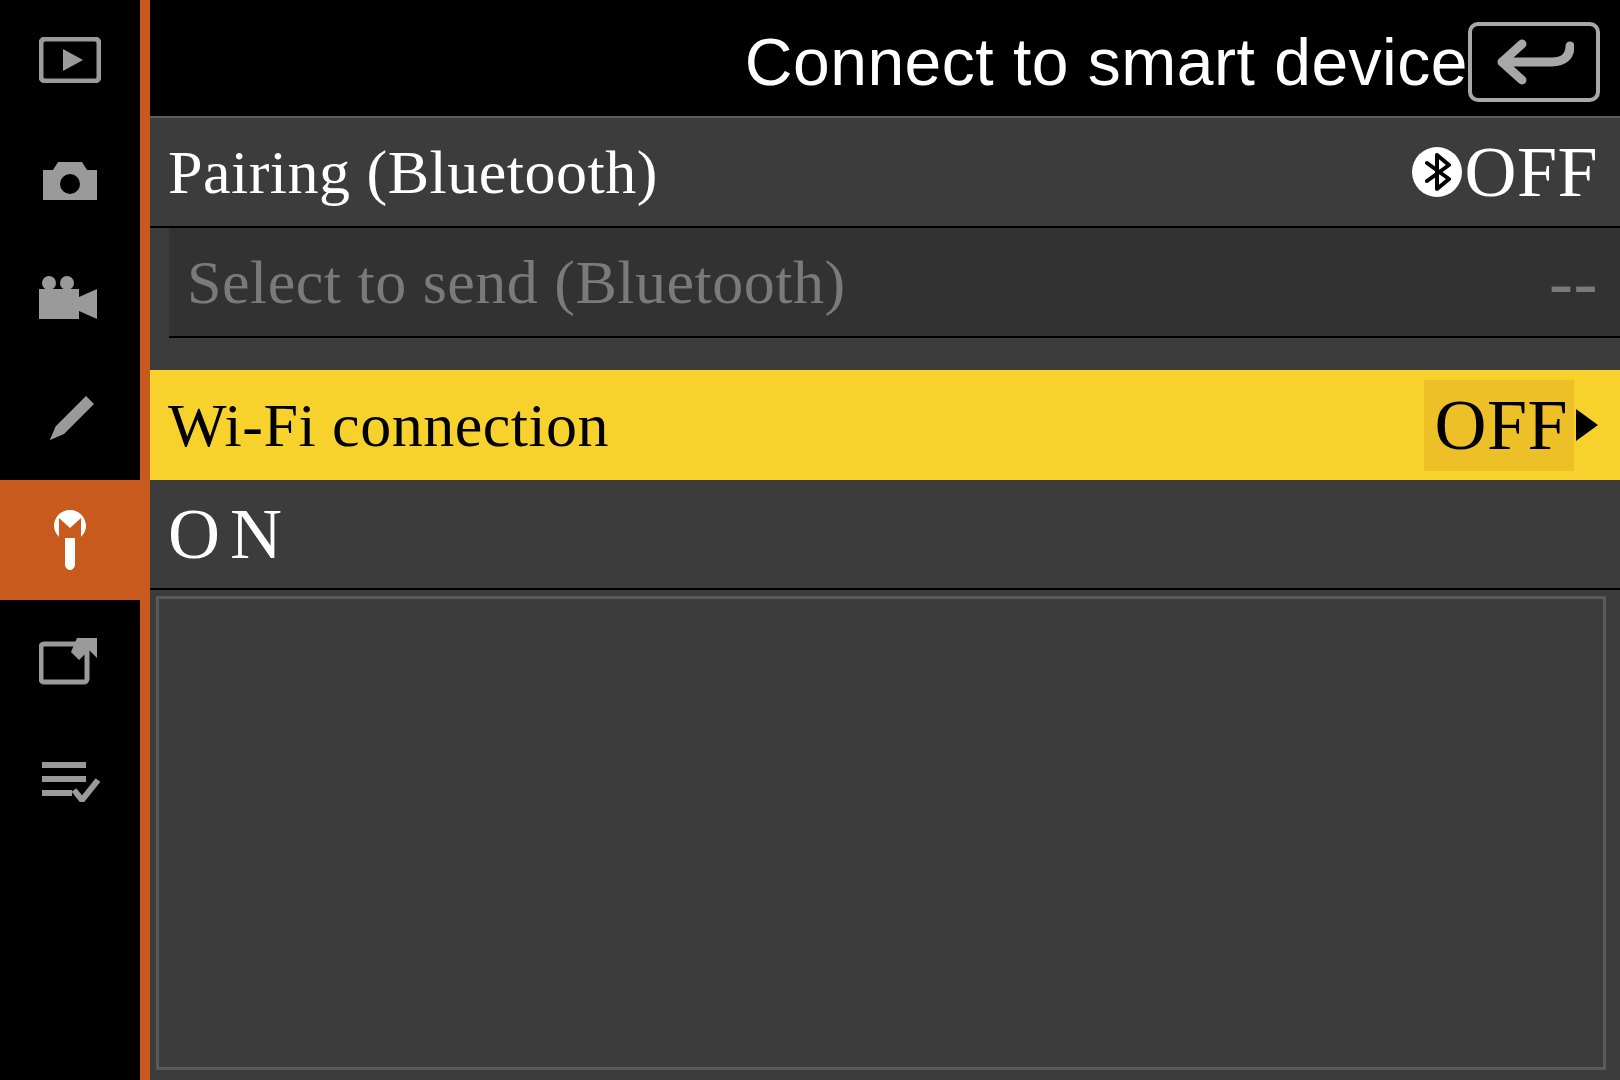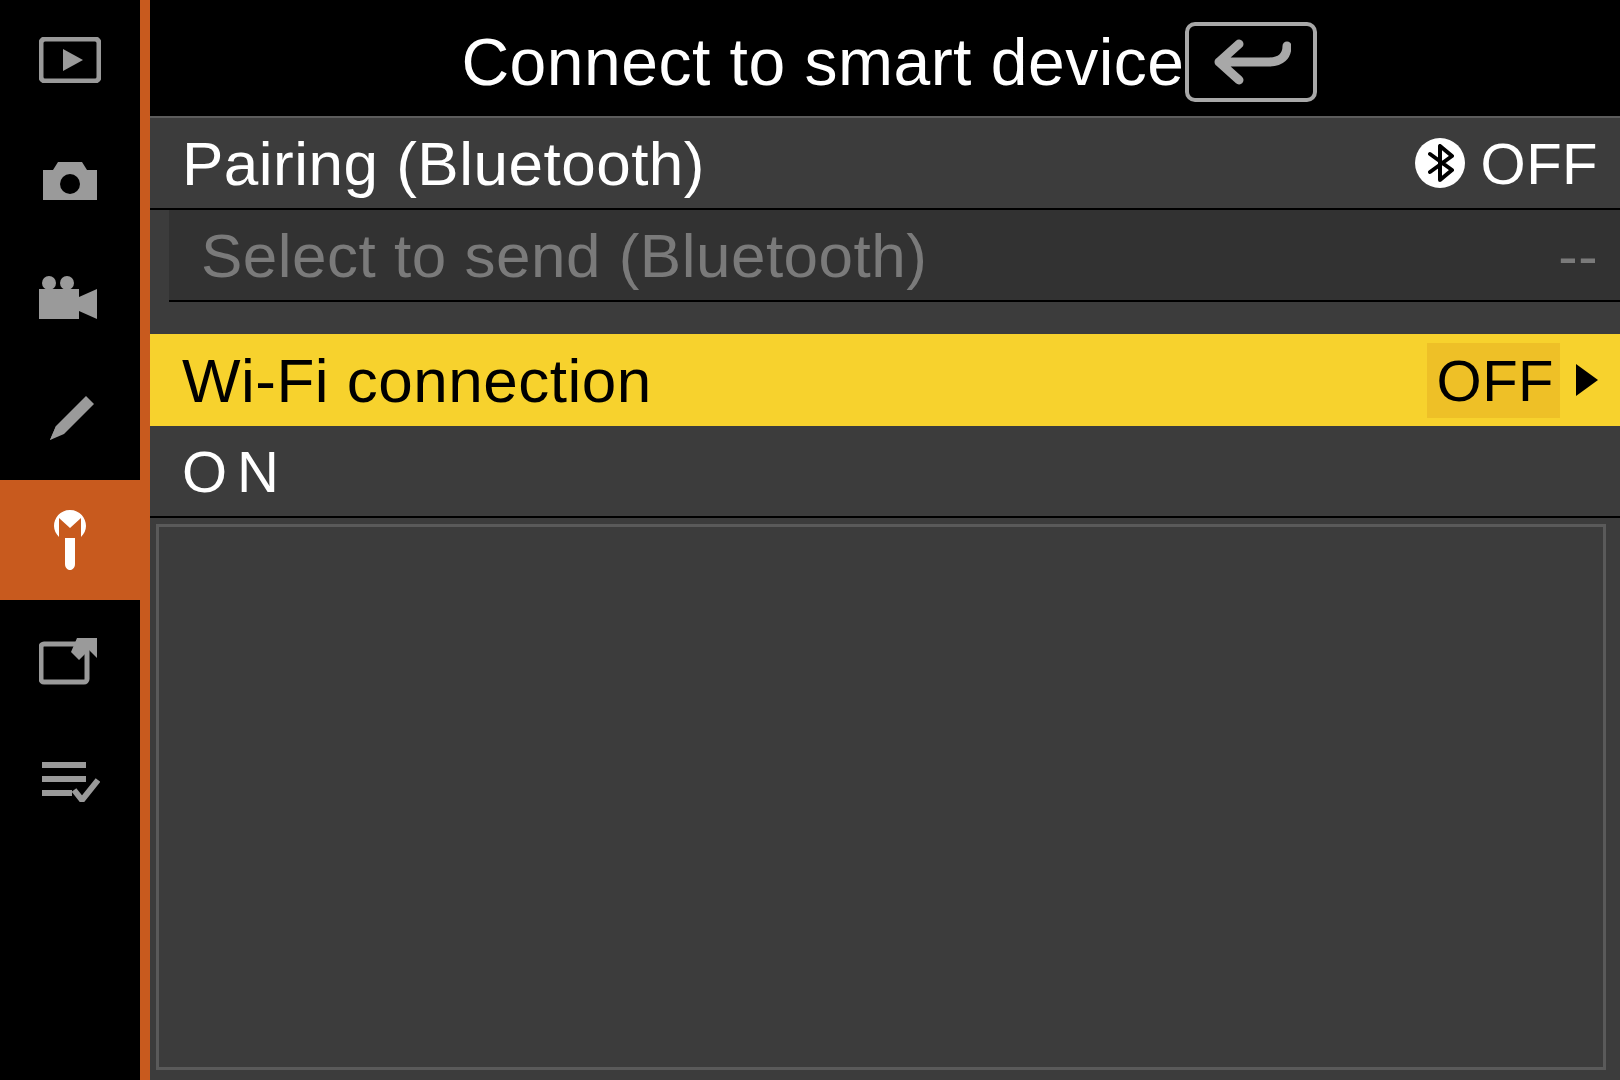--- a/index.html
+++ b/index.html
@@ -51,21 +51,21 @@
     flex: 1;
     display: flex;
     flex-direction: column;
     margin-left: 10px; 
     background: #000;
   }
   .header {
     height: 118px;
     display: flex;
     align-items: center;
-    justify-content: center;
+    justify-content: flex-end;
     padding: 8px 20px 0 28px;
     background: #000;
     border-bottom: 2px solid #5c5c5c;
   }
   .header-title {
     color: #fff;
     font-size: 66px;
     font-weight: 400;
     letter-spacing: 0.5px;
   }
@@ -80,48 +80,48 @@
   }
   .back-button svg { display: block; }
   
   .menu {
     flex: 1;
     display: flex;
     flex-direction: column;
     background: #3c3c3c;
   }
   .menu-row {
-    height: 92px;
+    height: 110px;
     display: flex;
     align-items: center;
     justify-content: space-between;
-    padding: 0 22px 0 32px;
+    padding: 0 22px 0 18px;
     font-size: 62px;
     color: #fff;
     border-bottom: 2px solid #000;
     background: #3c3c3c;
     letter-spacing: 0.5px;
+    font-family: Liberation Serif, serif;
   }
   .menu-row.disabled {
     color: #7a7a7a;
     background: #323232;
     margin-left: 19px;
   }
   .menu-row.selected {
     background: #f7d22d;
     color: #000;
     border-bottom: none;
     margin-top: 32px;
   }
   .row-label { flex: 1; }
   .row-value {
     display: flex;
     align-items: center;
-    gap: 14px;
-    font-size: 58px;
+    font-size: 72px;
     font-weight: 500;
   }
   .row-value.spaced { letter-spacing: 10px; }
   .value-chip {
     background: #eec027;
     padding: 4px 6px 4px 10px;
     display: flex;
     align-items: center;
     gap: 2px;
   }

